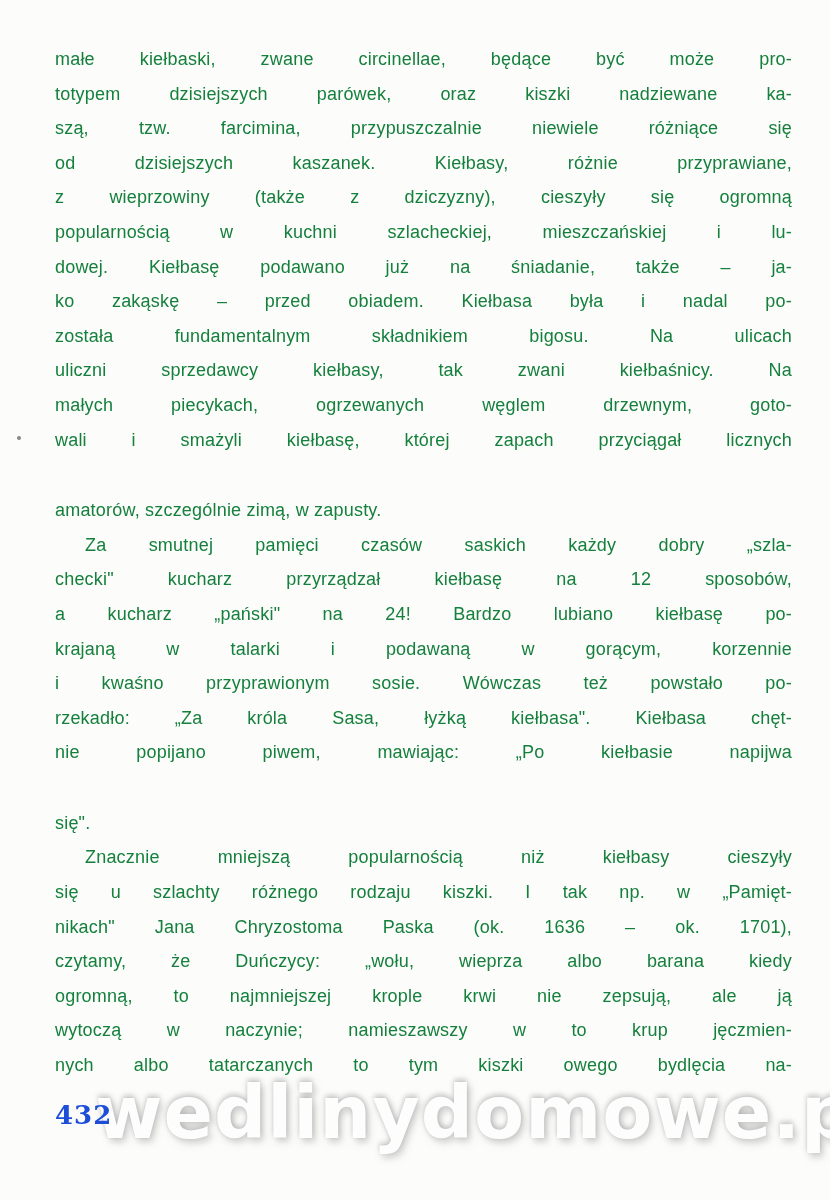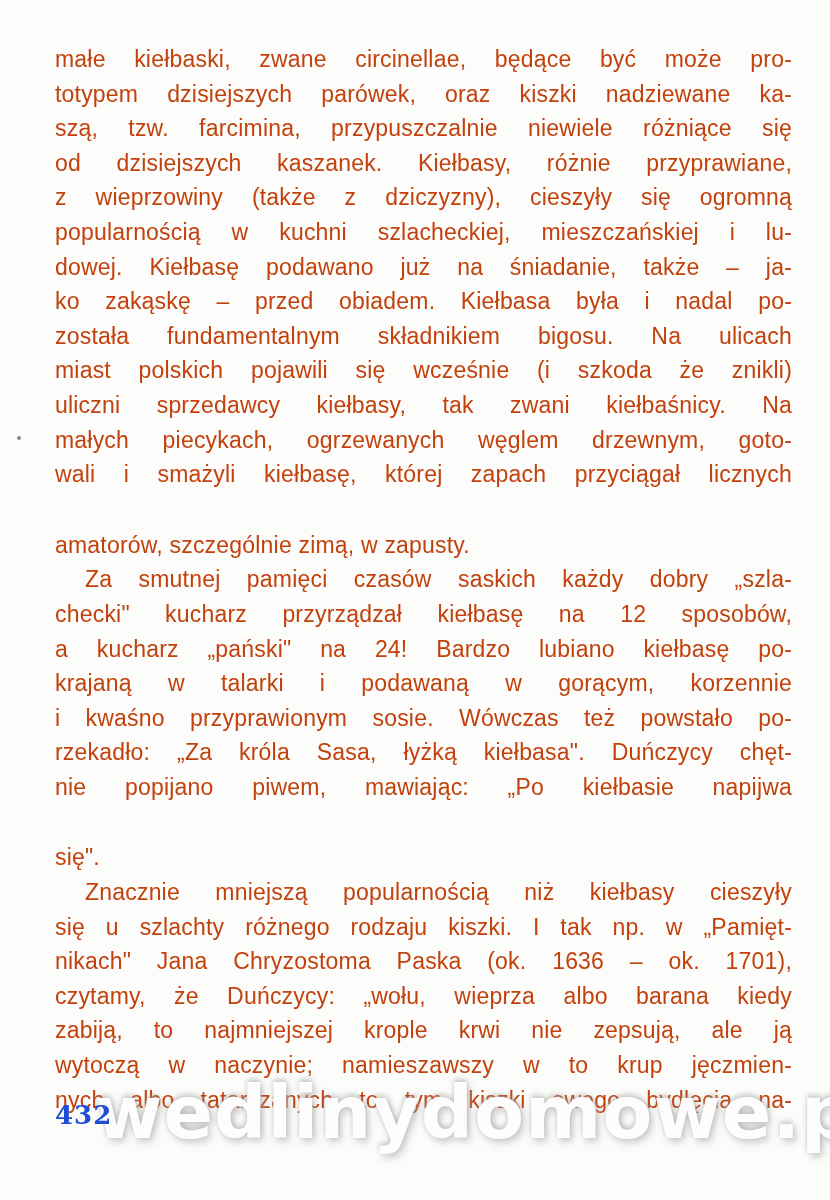--- a/index.html
+++ b/index.html
@@ -20,26 +20,26 @@
     font-family: "Liberation Sans", sans-serif;
     color: #1b1b1b;
   }
   .text-block {
     position: absolute;
     top: 42px;
     left: 55px;
     width: 737px;
   }
   .line {
-    font-size: 23px;
+    font-size: 18px;
     line-height: 34.6px;
     letter-spacing: 0.2px;
     text-align: justify;
     text-align-last: justify;
-    color: #c2410c;
+    color: #15803d;
     white-space: normal;
   }
   .line.para-end {
     text-align: left;
     text-align-last: left;
     margin-top: 36px;
   }
   .line.indent {
     text-indent: 30px;
   }
@@ -87,37 +87,36 @@
   <div class="text-block" id="text-block">
       <div class="line">małe kiełbaski, zwane circinellae, będące być może pro-</div>
       <div class="line">totypem dzisiejszych parówek, oraz kiszki nadziewane ka-</div>
       <div class="line">szą, tzw. farcimina, przypuszczalnie niewiele różniące się</div>
       <div class="line">od dzisiejszych kaszanek. Kiełbasy, różnie przyprawiane,</div>
       <div class="line">z wieprzowiny (także z dziczyzny), cieszyły się ogromną</div>
       <div class="line">popularnością w kuchni szlacheckiej, mieszczańskiej i lu-</div>
       <div class="line">dowej. Kiełbasę podawano już na śniadanie, także – ja-</div>
       <div class="line">ko zakąskę – przed obiadem. Kiełbasa była i nadal po-</div>
       <div class="line">została fundamentalnym składnikiem bigosu. Na ulicach</div>
-      <div class="line">miast polskich pojawili się wcześnie (i szkoda że znikli)</div>
       <div class="line">uliczni sprzedawcy kiełbasy, tak zwani kiełbaśnicy. Na</div>
       <div class="line">małych piecykach, ogrzewanych węglem drzewnym, goto-</div>
       <div class="line">wali i smażyli kiełbasę, której zapach przyciągał licznych</div>
       <div class="line para-end">amatorów, szczególnie zimą, w zapusty.</div>
       <div class="line indent">Za smutnej pamięci czasów saskich każdy dobry „szla-</div>
       <div class="line">checki" kucharz przyrządzał kiełbasę na 12 sposobów,</div>
       <div class="line">a kucharz „pański" na 24! Bardzo lubiano kiełbasę po-</div>
       <div class="line">krajaną w talarki i podawaną w gorącym, korzennie</div>
       <div class="line">i kwaśno przyprawionym sosie. Wówczas też powstało po-</div>
-      <div class="line">rzekadło: „Za króla Sasa, łyżką kiełbasa". Duńczycy chęt-</div>
+      <div class="line">rzekadło: „Za króla Sasa, łyżką kiełbasa". Kiełbasa chęt-</div>
       <div class="line">nie popijano piwem, mawiając: „Po kiełbasie napijwa</div>
       <div class="line para-end">się".</div>
       <div class="line indent">Znacznie mniejszą popularnością niż kiełbasy cieszyły</div>
       <div class="line">się u szlachty różnego rodzaju kiszki. I tak np. w „Pamięt-</div>
       <div class="line">nikach" Jana Chryzostoma Paska (ok. 1636 – ok. 1701),</div>
       <div class="line">czytamy, że Duńczycy: „wołu, wieprza albo barana kiedy</div>
-      <div class="line">zabiją, to najmniejszej krople krwi nie zepsują, ale ją</div>
+      <div class="line">ogromną, to najmniejszej krople krwi nie zepsują, ale ją</div>
       <div class="line">wytoczą w naczynie; namieszawszy w to krup jęczmien-</div>
       <div class="line">nych albo tatarczanych to tym kiszki owego bydlęcia na-</div>
     </div>
   <span class="margin-dot"></span>
   <div class="watermark">wedlinydomowe.pl</div>
   <div class="page-number">432</div>
 </div>
 
 </body></html>

